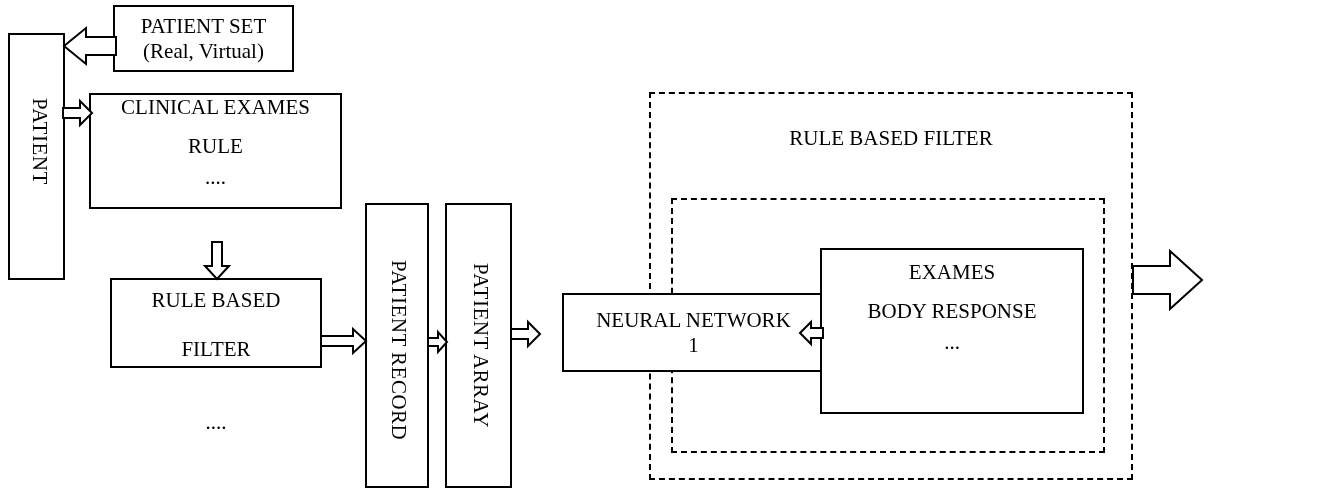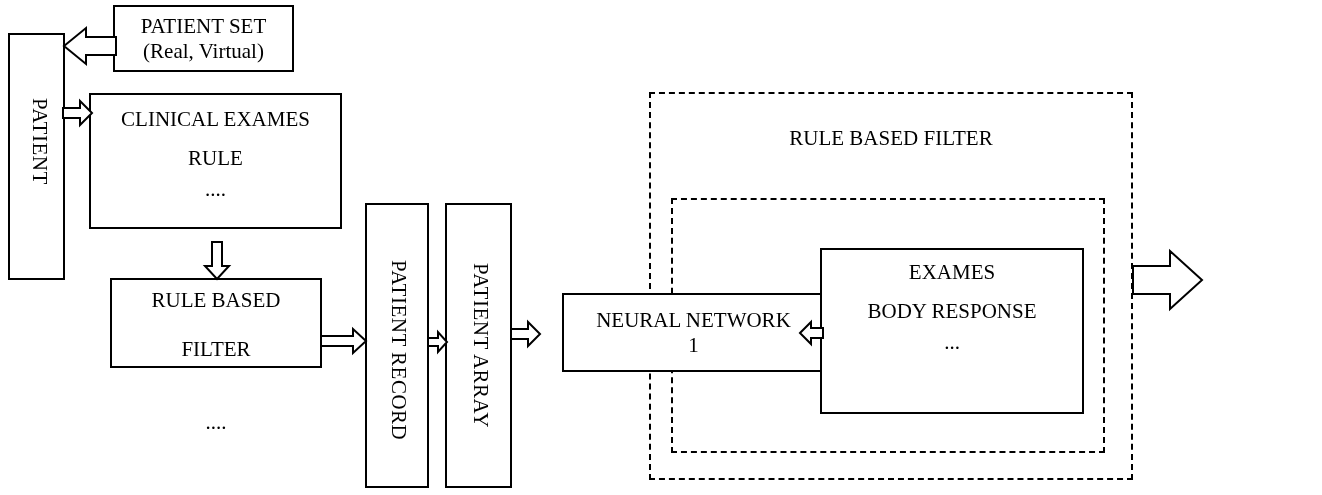--- a/index.html
+++ b/index.html
@@ -71,21 +71,21 @@
   <div class="dashed-label" style="left:649px; top:126px; width:484px;">RULE BASED FILTER</div>
 
   <div class="box" style="left:113px; top:5px; width:181px; height:67px;">
     <span class="line">PATIENT SET</span>
     <span class="line">(Real, Virtual)</span>
   </div>
 
   <div class="box" style="left:8px; top:33px; width:57px; height:247px;"></div>
   <div class="vtext" style="left:27px; top:98px;">PATIENT</div>
 
-  <div class="box" style="left:89px; top:93px; width:253px; height:136px; justify-content:flex-start; padding-top:12px;">
+  <div class="box" style="left:89px; top:93px; width:253px; height:116px; justify-content:flex-start; ">
     <span class="line">CLINICAL EXAMES</span>
     <span class="spacer"></span>
     <span class="line">RULE</span>
     <span class="spacer" style="height:6px;"></span>
     <span class="line">....</span>
   </div>
 
   <div class="box" style="left:110px; top:278px; width:212px; height:90px; justify-content:flex-start; padding-top:8px;gap:24px;">
     <span class="line">RULE BASED</span>
     <span class="line">FILTER</span>

